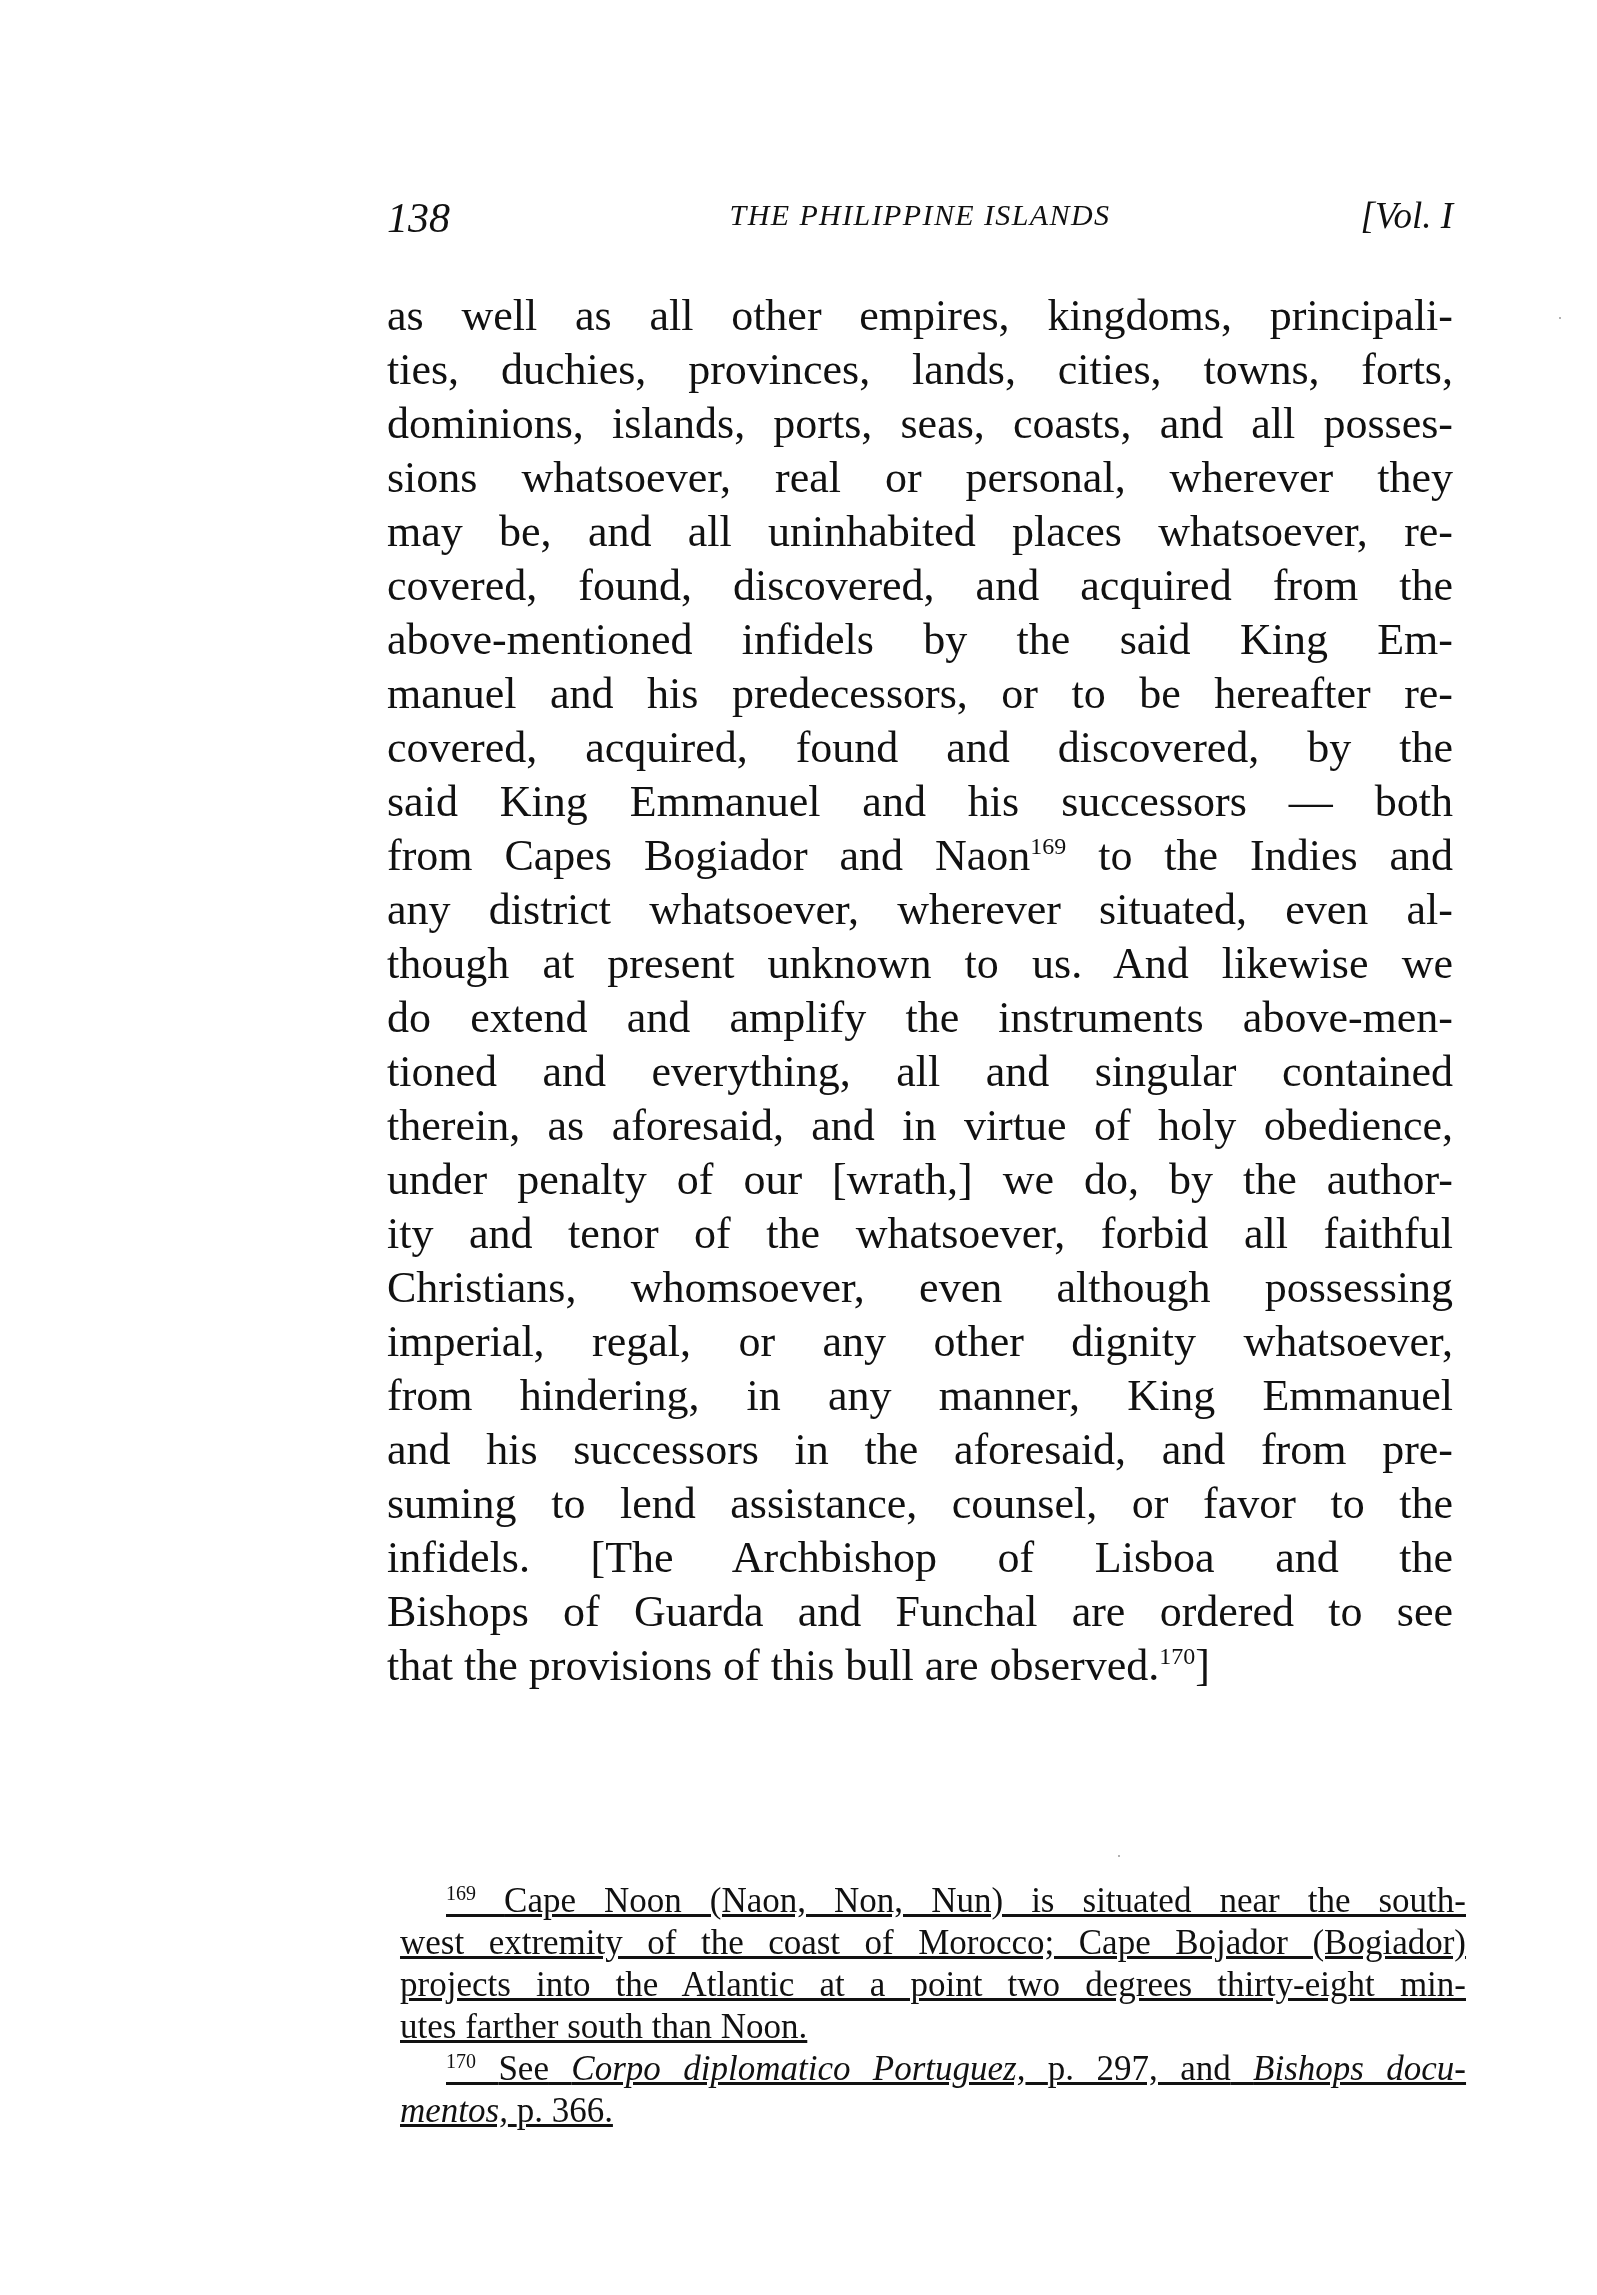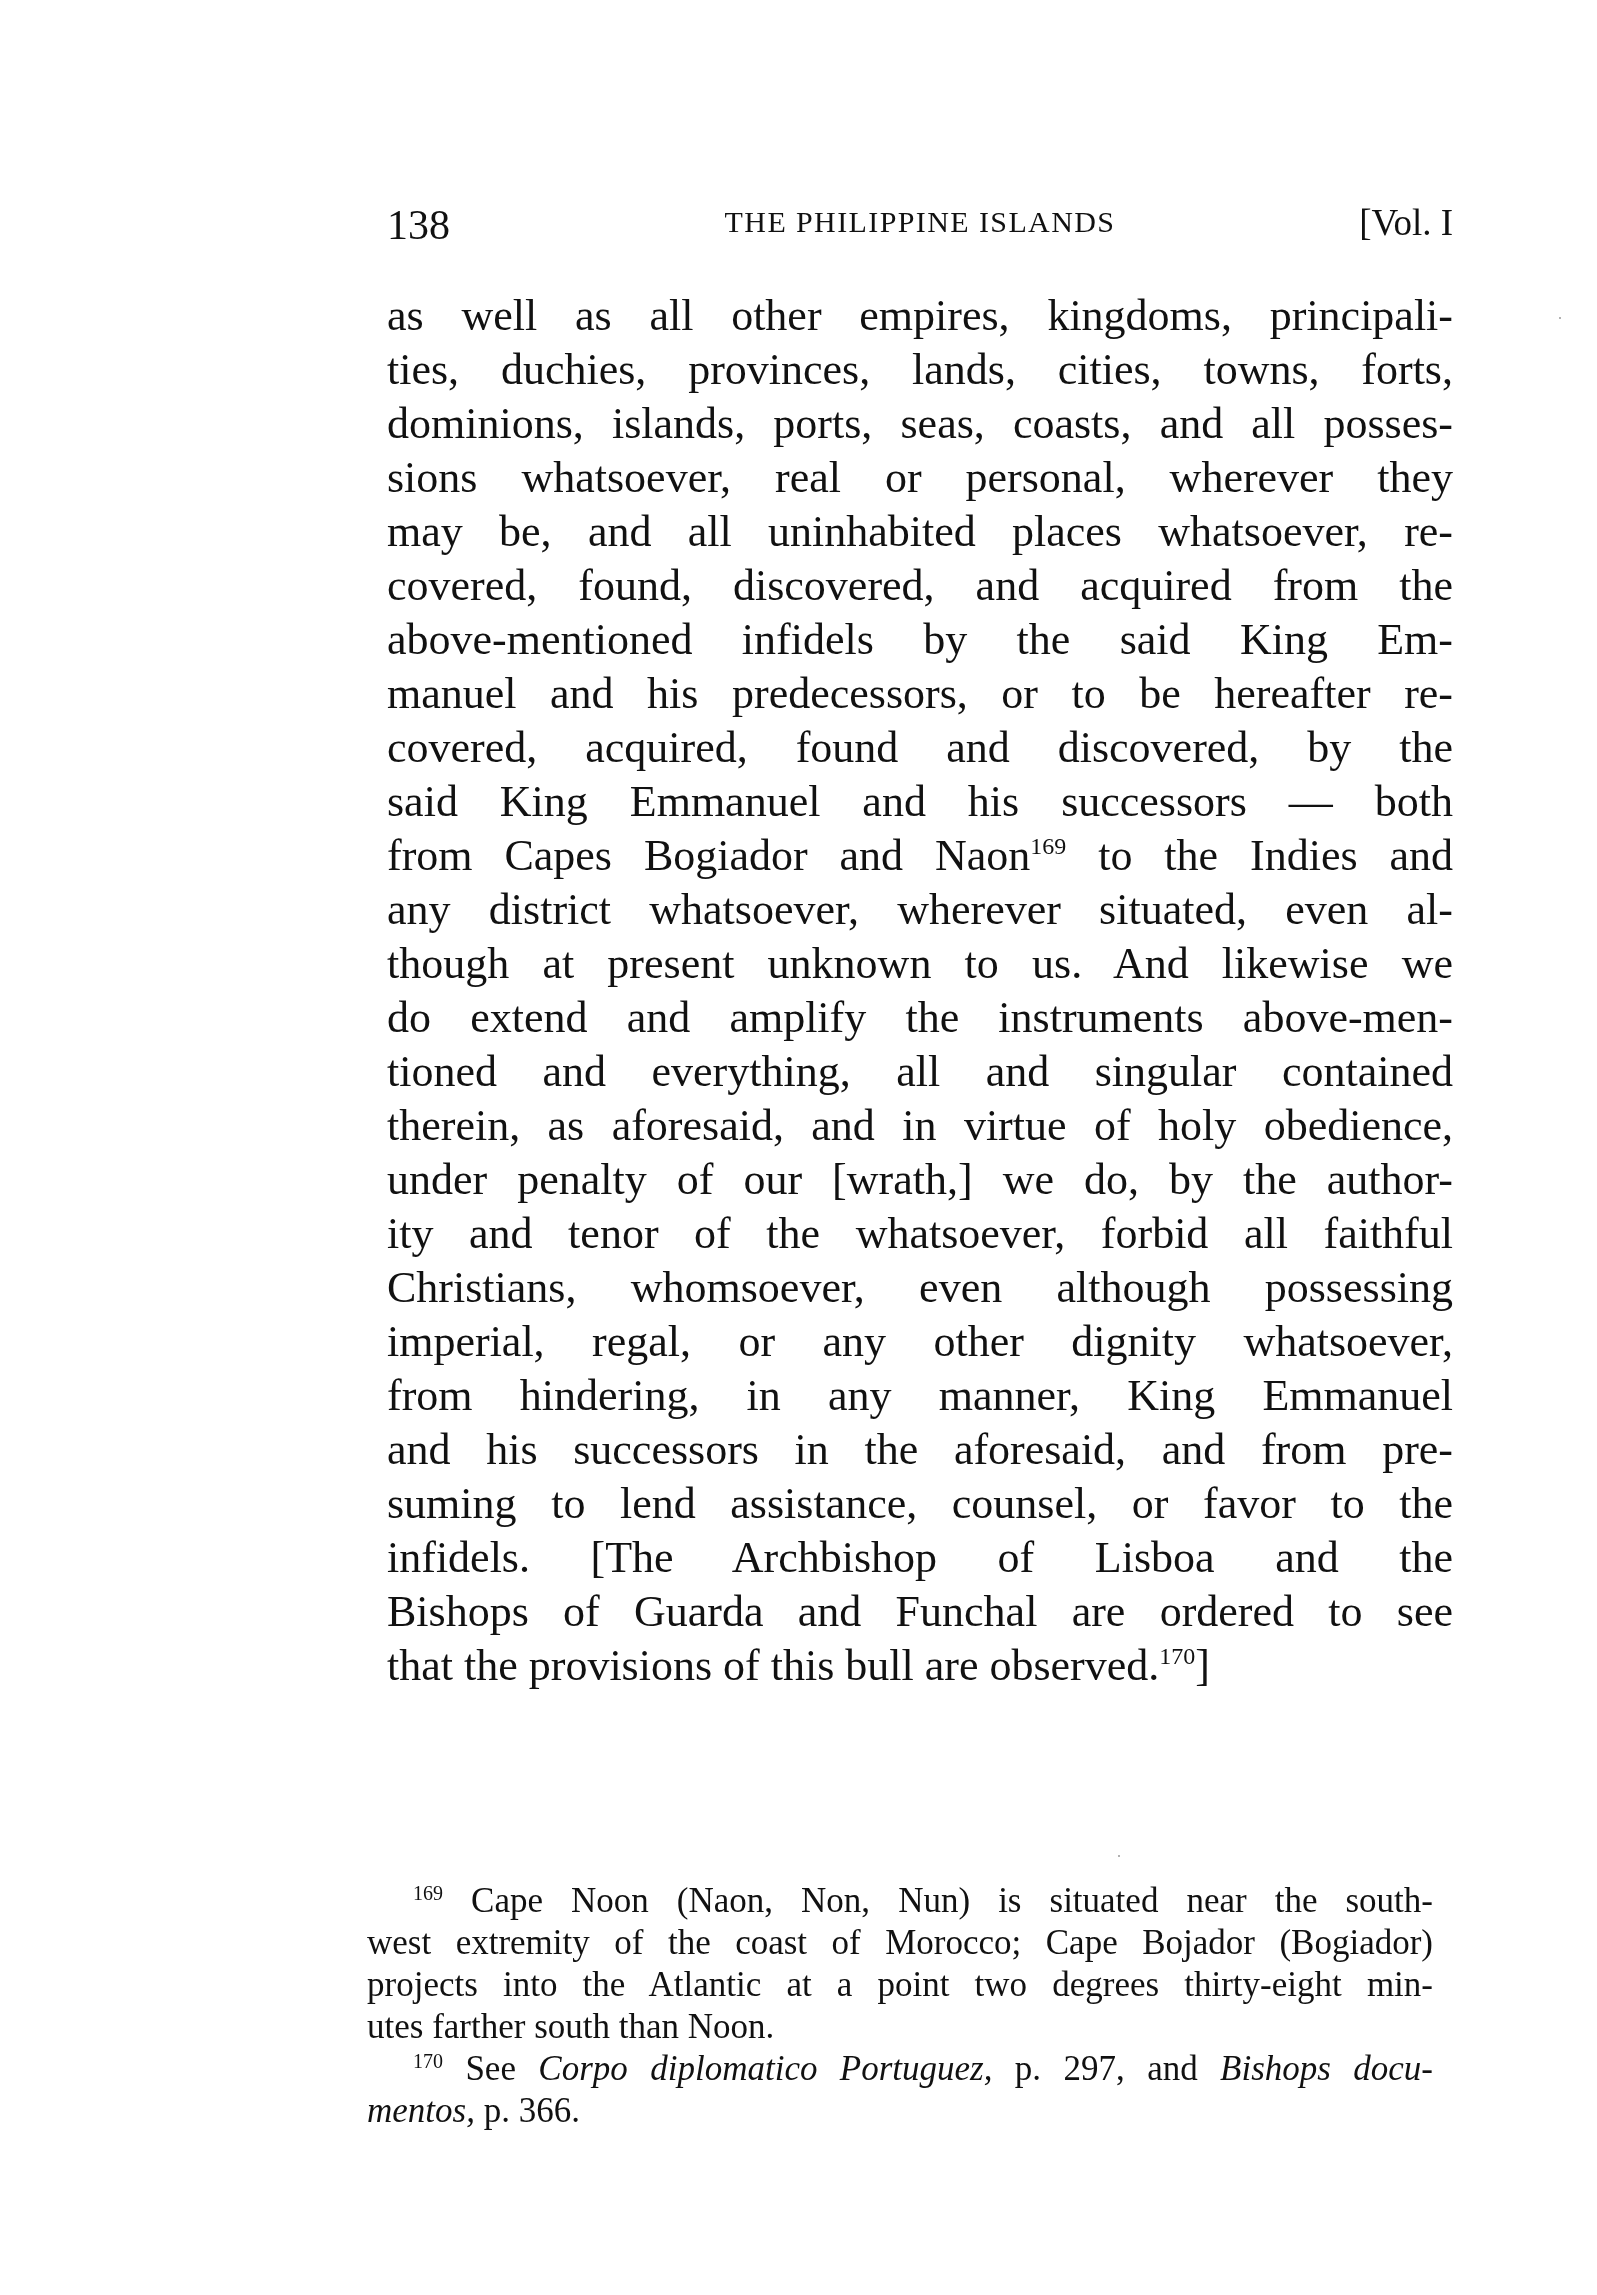--- a/index.html
+++ b/index.html
@@ -1,29 +1,29 @@
 <!DOCTYPE html>
 <html style="font-size:7.3px"><head>
 <meta charset="utf-8">
 <style>
   html, body { margin: 0; padding: 0; background: #ffffff; }
   body { width: 1598px; height: 2486px; position: relative; overflow: hidden; color: #111; }
   .page { position: absolute; left: 0; top: 0; width: 1598px; height: 2486px; background: #fff; }
-  .header { position: absolute; left: 387px; top: 201px; width: 1066px; height: 51px;
-            font-family: "Liberation Serif", "DejaVu Serif", serif; font-size: 39px; }
+  .header { position: absolute; left: 387px; top: 194px; width: 1066px; height: 51px;
+            font-family: "Liberation Serif", "DejaVu Serif", serif; font-size: 39px; font-style: italic; }
   .header .pno { position: absolute; left: 0; top: 0; font-size: 42px; }
   .header .title { position: absolute; left: 0; width: 100%; text-align: center; top: 3.7px; letter-spacing: 1.4px; font-size: 30px; }
   .header .vol { position: absolute; right: 0; top: 0; font-size: 37px; }
   .body-text { position: absolute; left: 387px; top: 289px; width: 1066px;
                font-family: "Liberation Serif", "DejaVu Serif", serif; font-size: 44px; line-height: 54px; }
   .line { display: block; text-align: justify; text-align-last: justify; white-space: nowrap; height: 54px; overflow: visible; }
   .line.last { text-align-last: left; }
   sup { font-size: 24px; vertical-align: 15.6px; line-height: 0; }
-  .footnotes { position: absolute; left: 367px; top: 1880px; width: 1066px;
-               font-family: "Liberation Serif", "DejaVu Serif", serif; font-size: 35px; line-height: 42px; }
+  .footnotes { position: absolute; left: 400px; top: 1880px; width: 1066px;
+               font-family: "Liberation Serif", "DejaVu Serif", serif; font-size: 35px; line-height: 42px; text-decoration: underline; }
   .fn-line { display: block; text-align: justify; text-align-last: justify; white-space: nowrap; height: 42px; }
   .fn-line.indent { padding-left: 46px; }
   .fn-line.last { text-align-last: left; }
   .fn-line sup { font-size: 20px; vertical-align: 12px; }
   .it { font-style: italic; }
   .speck { position: absolute; width: 2.3px; height: 2.3px; background: #999; border-radius: 50%; }
 </style>
 </head>
 <body>
 

